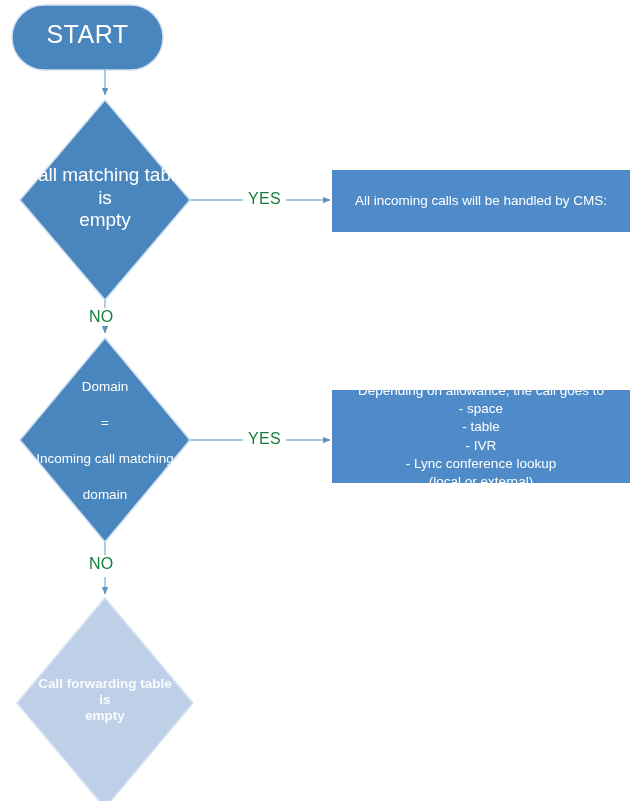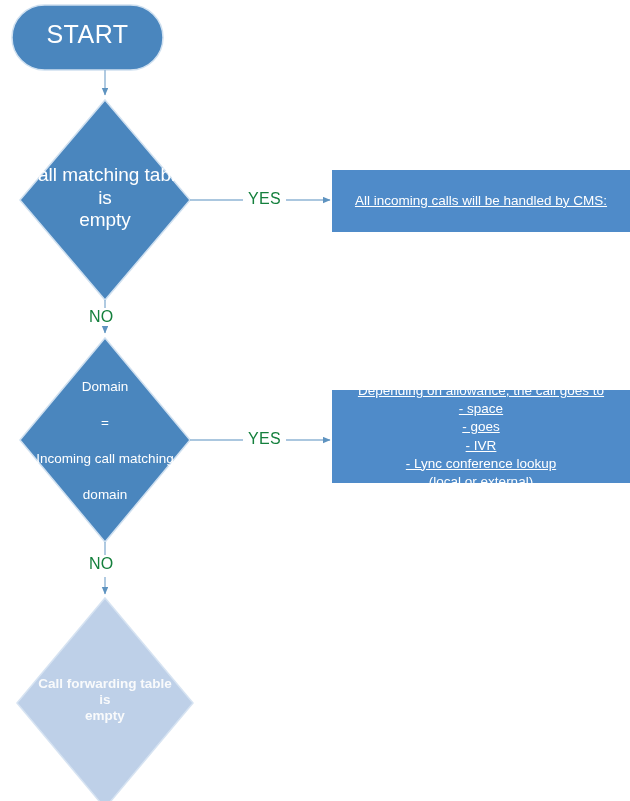--- a/index.html
+++ b/index.html
@@ -71,21 +71,21 @@
     background: #4F8BC9;
     color: #ffffff;
     display: flex;
     flex-direction: column;
     align-items: center;
     justify-content: center;
     text-align: center;
     line-height: 1.35;
     font-size: 13.5px;
   }
-  .process-box span { display: block; white-space: pre; text-decoration: underline; }
+  .process-box span { display: block; white-space: pre; }
   #box1 { left: 332px; top: 170px; width: 298px; height: 62px; }
   #box2 { left: 332px; top: 390px; width: 298px; height: 93px; }
 
   
   .edge-label {
     position: absolute;
     color: #15803d;
     font-size: 16px;
     letter-spacing: 0.3px;
     background: #ffffff;
@@ -158,21 +158,21 @@
     <span>empty</span>
   </div>
 
   <div class="process-box" id="box1">
     <span>All incoming calls will be handled by CMS:</span>
   </div>
 
   <div class="process-box" id="box2">
     <span>Depending on allowance, the call goes to</span>
     <span>- space</span>
-    <span>- goes</span>
+    <span>- table</span>
     <span>- IVR</span>
     <span>- Lync conference lookup</span>
     <span>(local or external)</span>
   </div>
 
   <div class="edge-label" id="yes1">YES</div>
   <div class="edge-label" id="no1">NO</div>
   <div class="edge-label" id="yes2">YES</div>
   <div class="edge-label" id="no2">NO</div>
 

